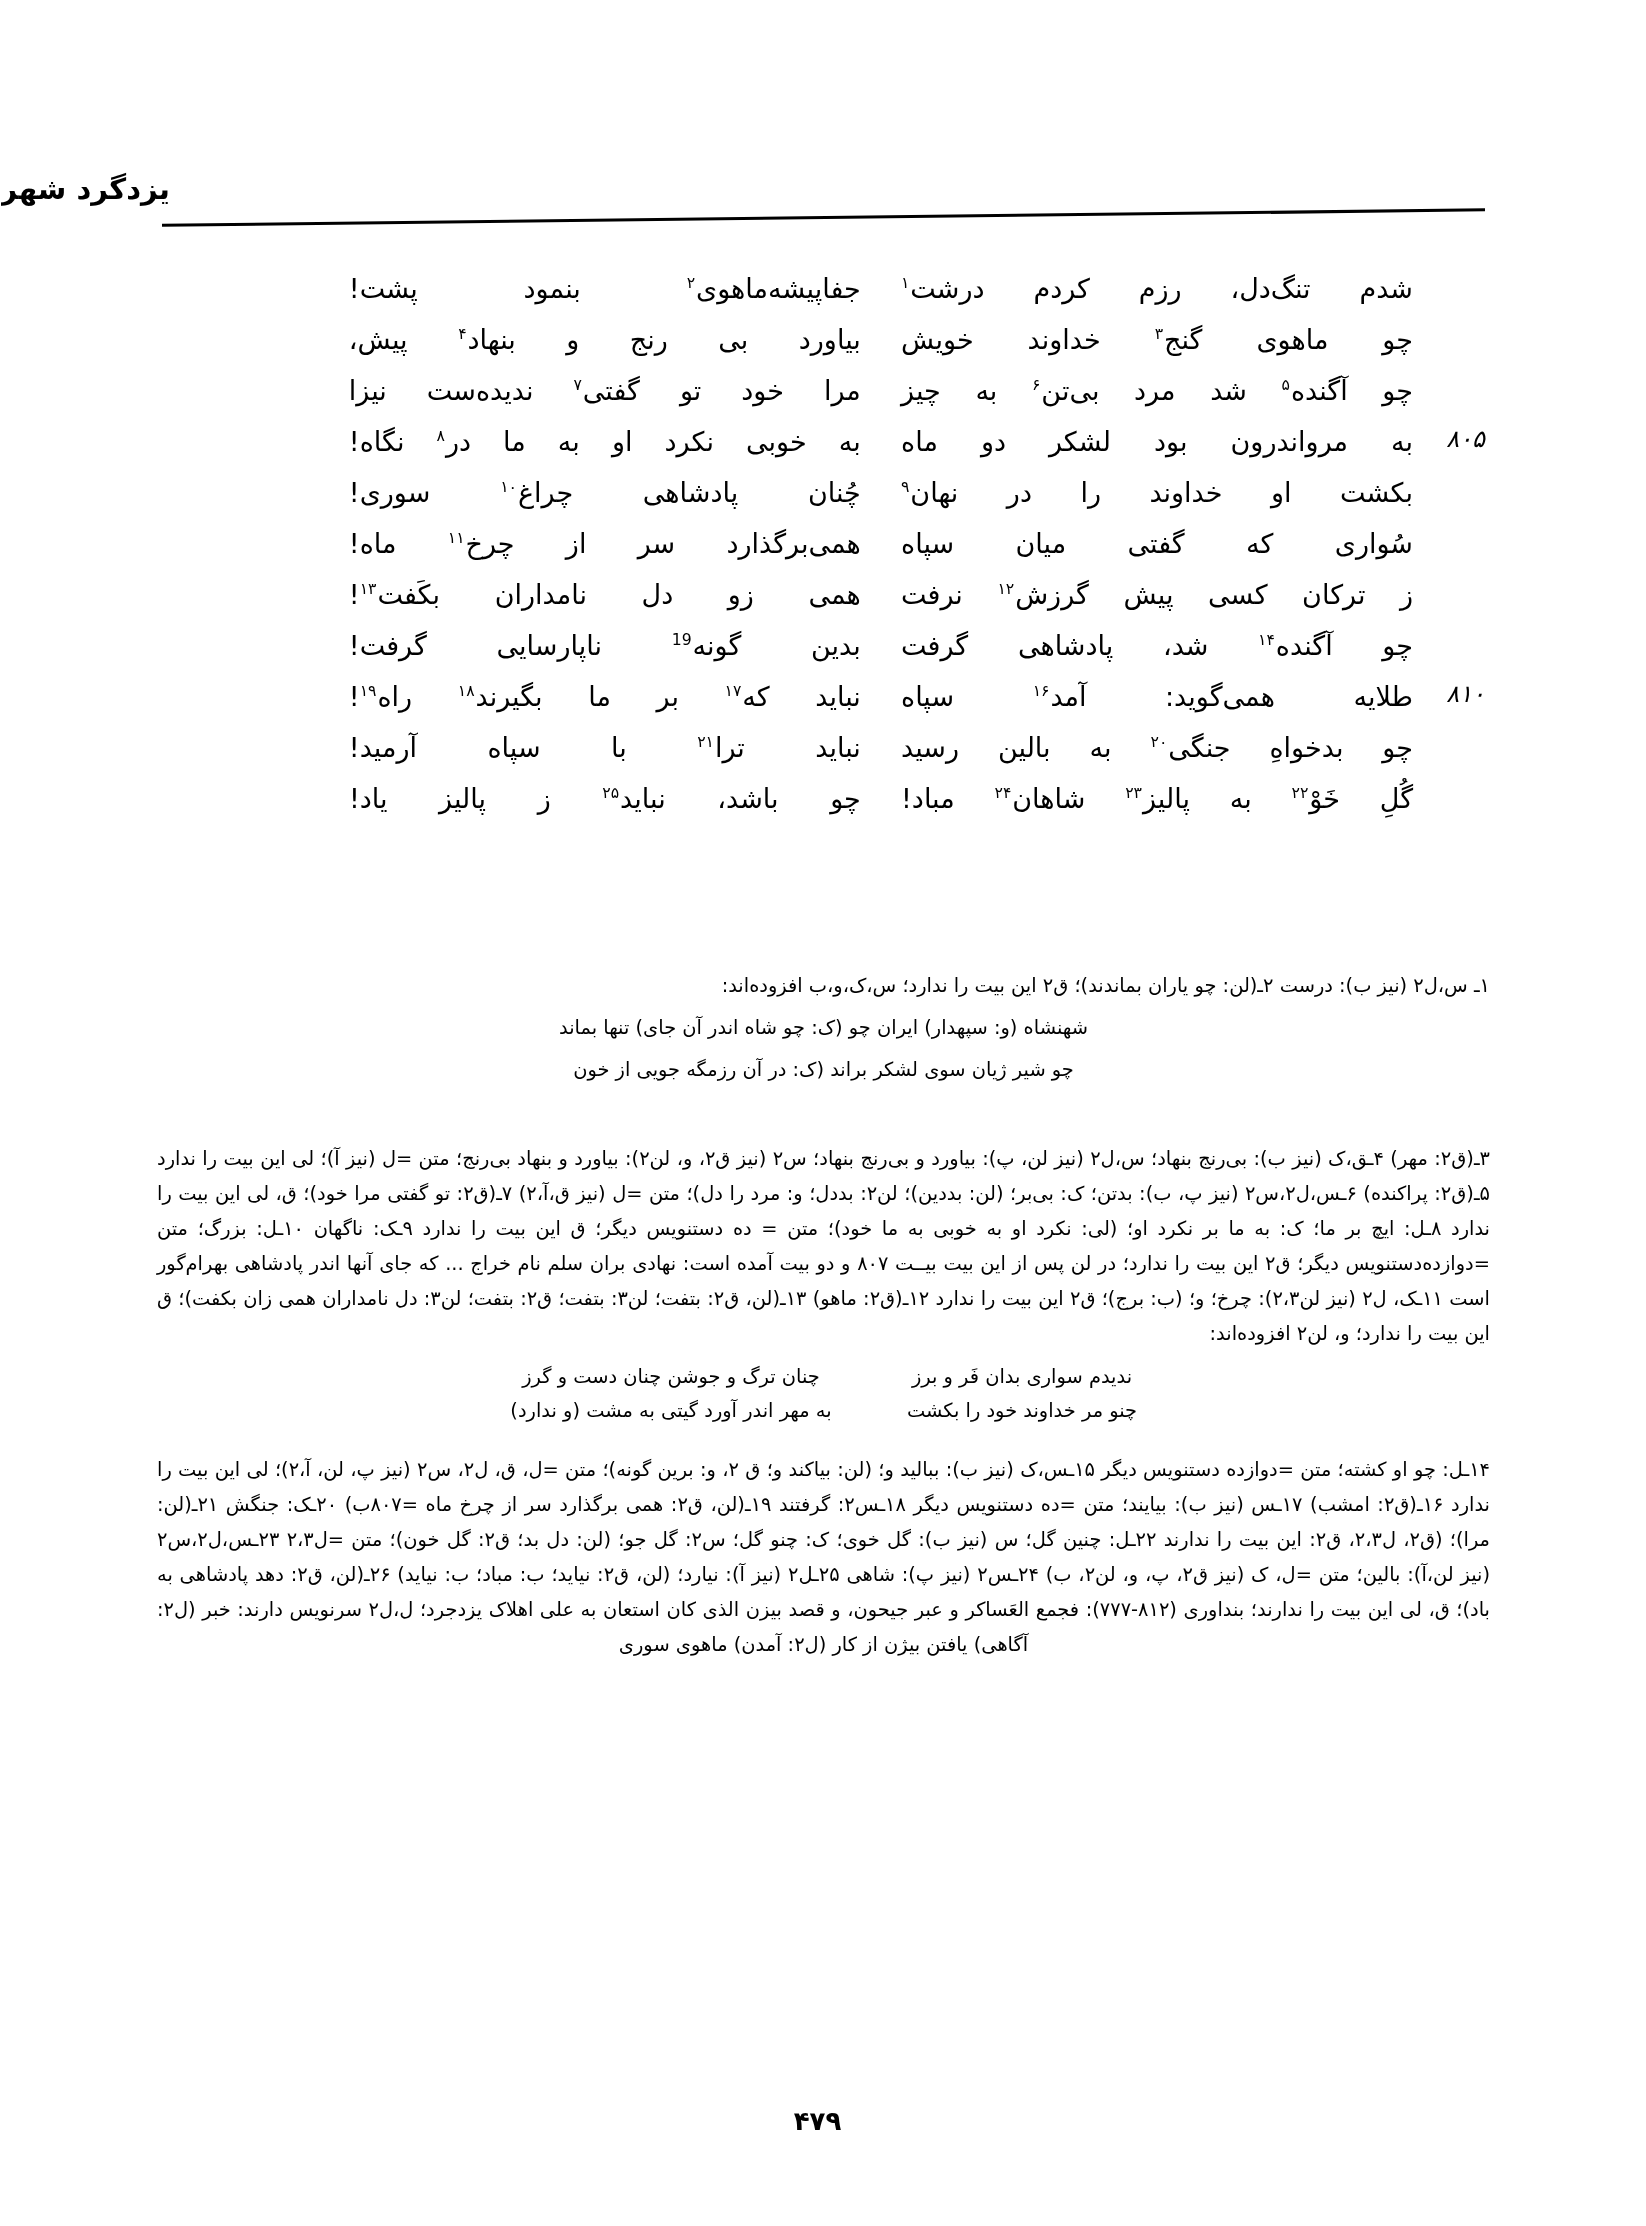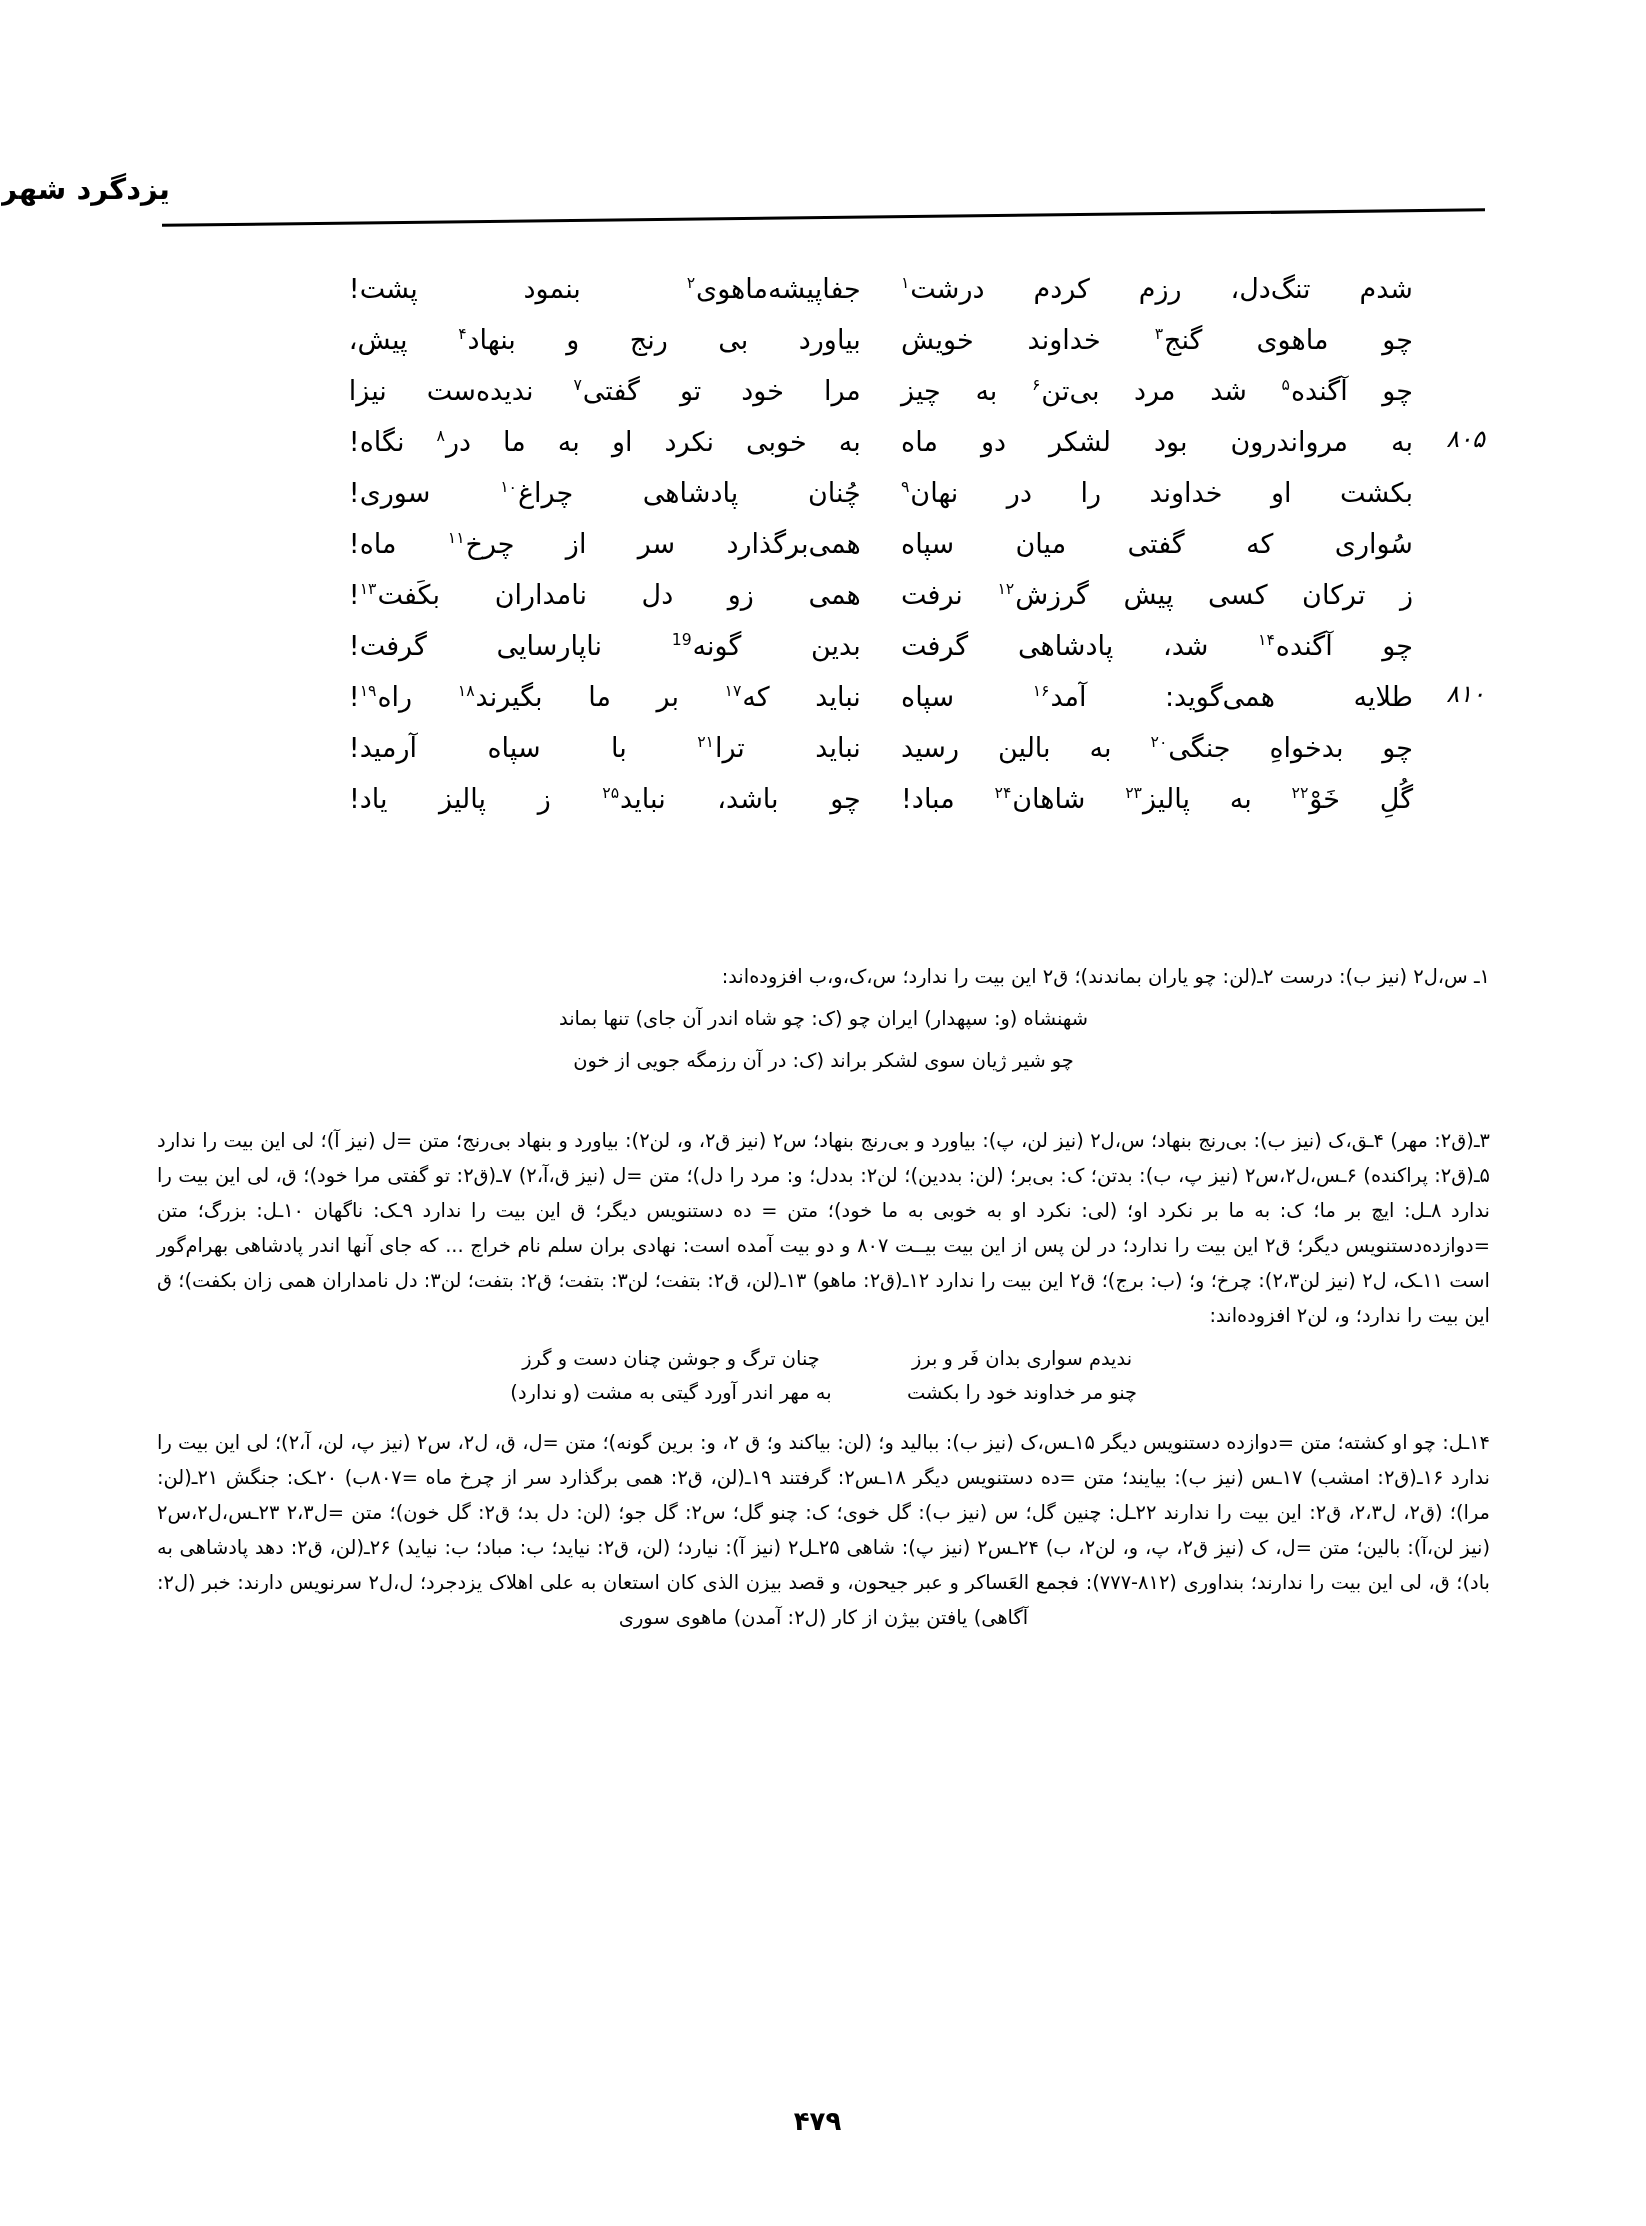--- a/index.html
+++ b/index.html
@@ -116,21 +116,21 @@
   .note-line {
     direction: rtl;
     white-space: nowrap;
   }
   .note-line.center { text-align: center; }
   .note-para {
     direction: rtl;
     text-align: justify;
     text-align-last: justify;
     line-height: 35px;
-    margin-top: 7px;
+    margin-top: 16px;
   }
   .note-para.last { text-align-last: right; }
   .note-para.lastc { text-align-last: center; }
   .quote-couplet {
     display: flex;
     direction: rtl;
     justify-content: center;
     gap: 0px;
     white-space: nowrap;
     line-height: 34px;

